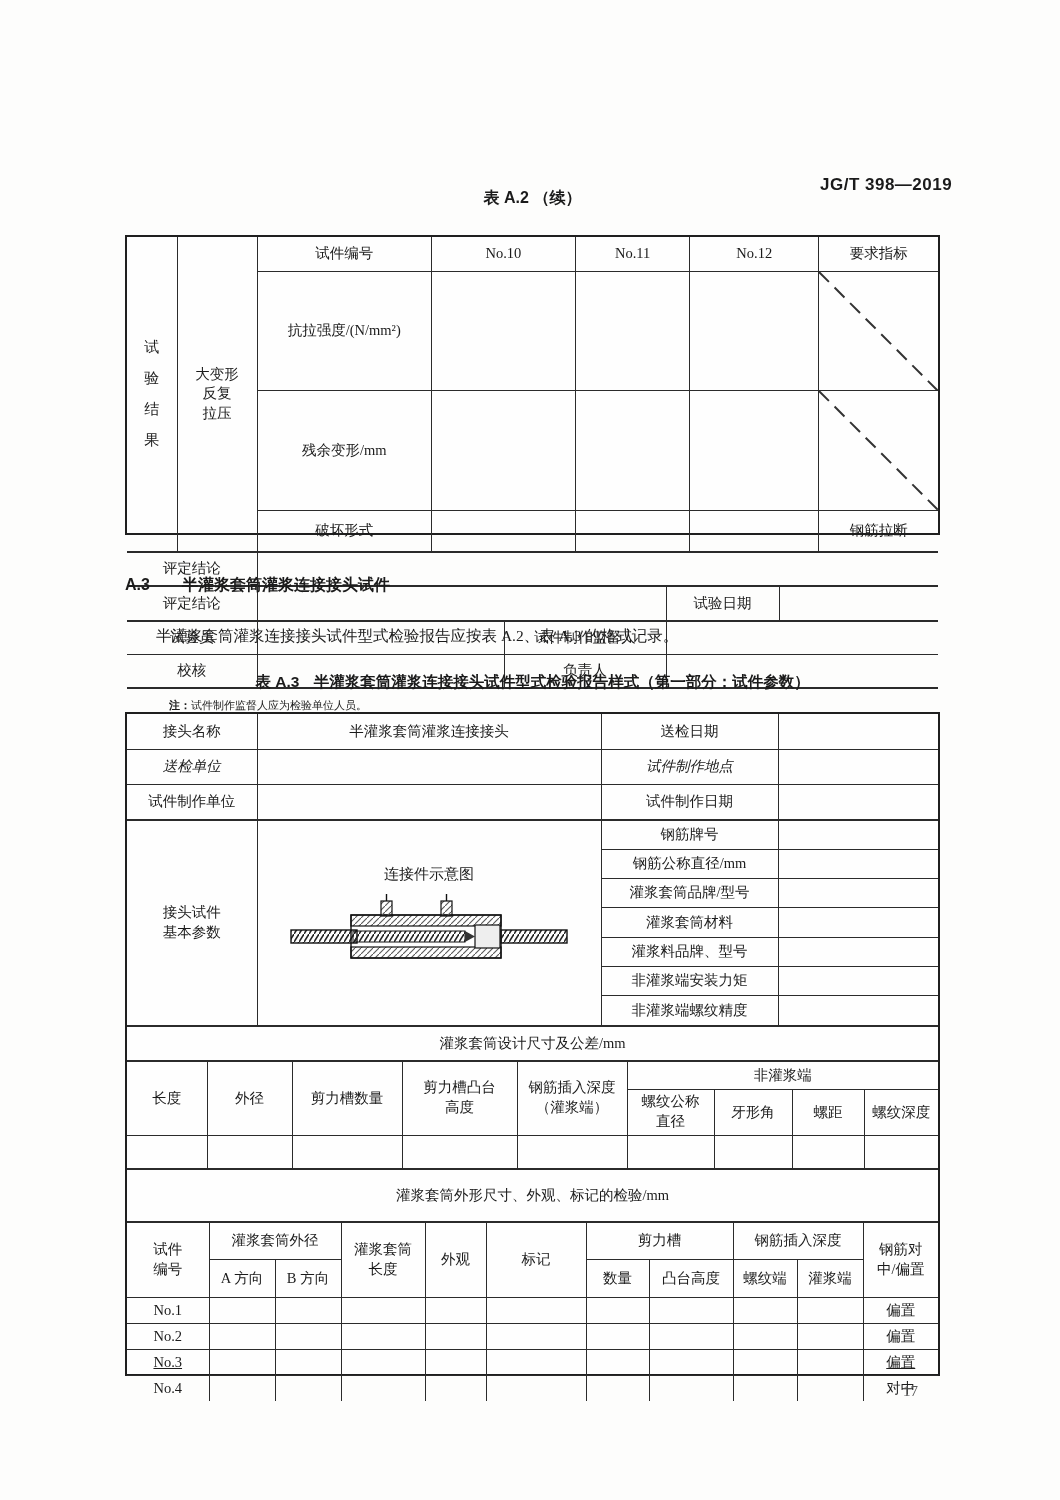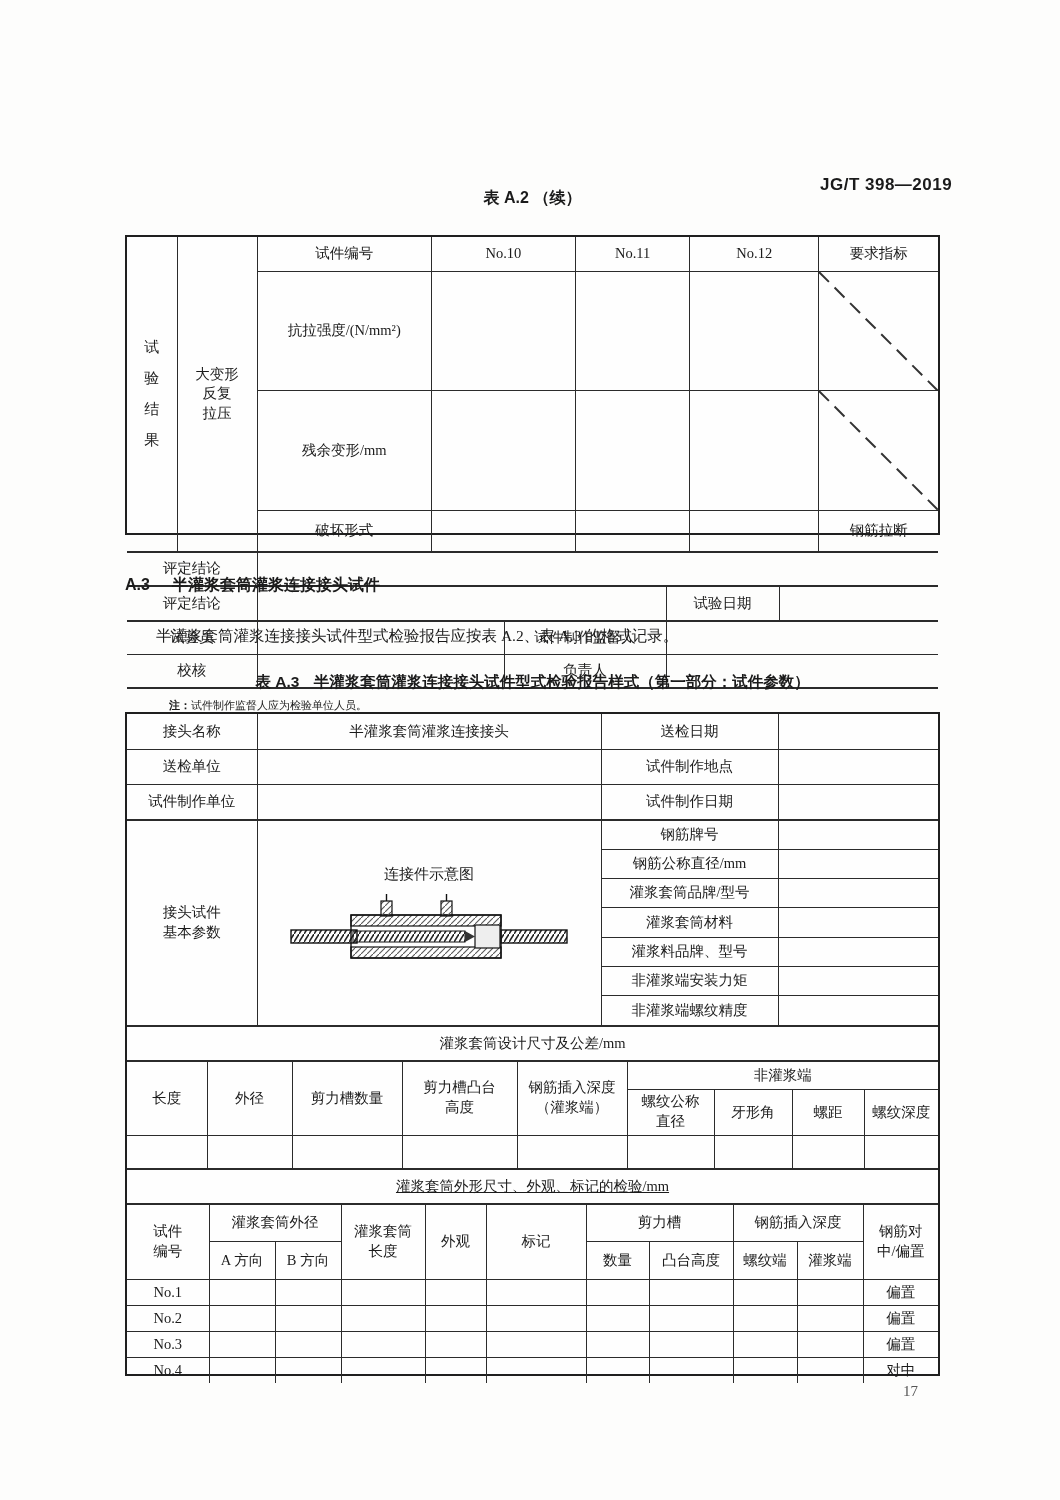--- a/index.html
+++ b/index.html
@@ -6,21 +6,21 @@
   html,body { margin:0; padding:0; }
   body {
     position:relative; width:1060px; height:1500px;
     background:#fdfdfc; color:#1b1b1b;
     font-family:"Liberation Serif", serif;
   }
   .abs { position:absolute; }
   .hdr-right { top:127px; left:820px; font-size:17px; font-weight:bold; letter-spacing:.5px; font-family:"Liberation Sans", sans-serif;margin-top:48px; }
   .tbl-title { left:125px; width:815px; text-align:center; font-weight:bold; font-size:16px; font-family:"Liberation Sans", sans-serif; }
   .sec-head { top:575px; left:125px; font-size:16px; font-weight:bold; font-family:"Liberation Sans", sans-serif; }
-  .sec-head .num { margin-right:22px; }
+  .sec-head .num { margin-right:32px; }
   .body-par { top:626px; left:125px; width:815px; font-size:15.5px; text-indent:2em; }
   .pageno { top:1383px; left:903px; font-size:15px; color:#555; }
 
   .twrap { position:absolute; left:125px; width:815px; border:2.6px solid #1f1f1f; background:#fefefe; }
   table { border-collapse:collapse; table-layout:fixed; width:100%; }
   td {
     border:1.4px solid #2b2b2b; font-size:14.5px; text-align:center;
     vertical-align:middle; padding:1px 4px; overflow:hidden;
   }
   .band td:first-child { border-left:none; }
@@ -185,21 +185,21 @@
         <col style="width:177px">
         <col>
       </colgroup>
     <tbody>
         <tr style="height:35px;">
       <td>接头名称</td>
       <td>半灌浆套筒灌浆连接接头</td>
       <td>送检日期</td>
       <td></td>
     </tr>
-    <tr style="height:35px;">
+    <tr style="height:35px;font-style:italic;">
       <td>送检单位</td>
       <td></td>
       <td>试件制作地点</td>
       <td></td>
     </tr>
     <tr style="height:35px;">
       <td>试件制作单位</td>
       <td></td>
       <td>试件制作日期</td>
       <td></td>
@@ -326,21 +326,21 @@
       <td></td>
       <td></td>
       <td></td>
       <td></td>
     </tr>
   </tbody>
     </table>
 
   <table class="band">
     <tbody>
-        <tr style="height:34px;text-decoration:underline;">
+        <tr style="height:52px;">
       <td>灌浆套筒外形尺寸、外观、标记的检验/mm</td>
     </tr>
   </tbody>
     </table>
 
   <table class="band last">
     <colgroup>
         <col style="width:82px">
         <col style="width:66px">
         <col style="width:66px">
@@ -394,21 +394,21 @@
           <td></td>
           <td></td>
           <td></td>
           <td></td>
           <td></td>
           <td></td>
           <td></td>
           <td></td>
       <td>偏置</td>
     </tr>
-    <tr style="height:26px;">
+    <tr style="height:26px;text-decoration:underline;">
       <td>No.3</td>
       <td></td>
           <td></td>
           <td></td>
           <td></td>
           <td></td>
           <td></td>
           <td></td>
           <td></td>
           <td></td>

